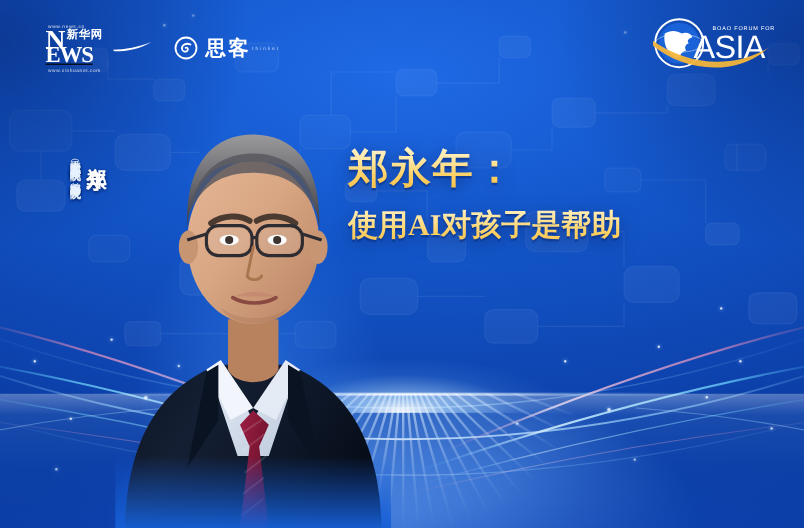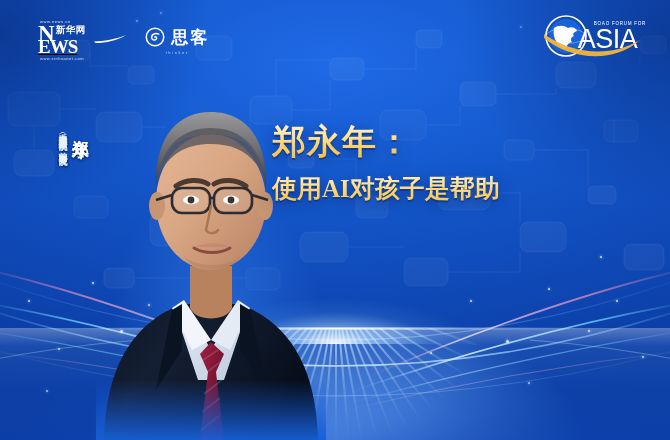--- a/index.html
+++ b/index.html
@@ -93,21 +93,21 @@
   }
   .xinhua .cn {
     font-size: 9.5px; font-weight: 700; color:#fff; line-height: 10px;
     letter-spacing: .5px; padding-top:1px;
   }
   .xinhua .sub { font-size: 4px; letter-spacing: .5px; color: rgba(255,255,255,.8); margin-left:2px; }
   .xinhua .swoosh {
     width: 34px; height: 8px; margin-top:-3px; margin-left: 14px;
   }
 
-  .sike { display:flex; flex-direction:column; align-items:center; gap:1px;justify-content:flex-end; }
+  .sike { display:flex; flex-direction:row; align-items:center; gap:1px;justify-content:flex-end; }
   .sike-row { display:flex; align-items:center; gap:6px; }
   .sike .cn { font-size: 17px; font-weight:700; color:#fff; letter-spacing: 2px;
               font-family: "Liberation Serif", serif; }
   .sike .py { font-size: 4px; letter-spacing: 1.6px; color: rgba(255,255,255,.7); }
 
   .boao {
     position: absolute; right: 24px; top: 14px;
     display: flex; align-items: center;
   }
   .boao .txt { margin-left: -10px; display:flex; flex-direction:column; }
@@ -139,21 +139,21 @@
   }
   .v-title {
     writing-mode: vertical-rl; text-orientation: upright;
     font-size: 9.2px; line-height: 11px; letter-spacing: .5px;
     color: #e8f2ff; max-height: 142px;
     text-shadow: 0 1px 2px rgba(4,28,90,.85);
   }
 
   
   .title {
-    position: absolute; left: 272px; top: 118px; width: 360px;
+    position: absolute; left: 290px; top: 118px; width: 360px;
   }
   .t-line {
     font-family: "Liberation Sans", "DejaVu Sans", sans-serif;
     font-weight: 700;
     font-size: 34px;
     line-height: 47px;
     letter-spacing: 1px;
     white-space: nowrap;
     background: linear-gradient(180deg, #fff6da 0%, #ffe9a8 30%, #fdcf62 62%, #f5b93c 100%);
     -webkit-background-clip: text;

